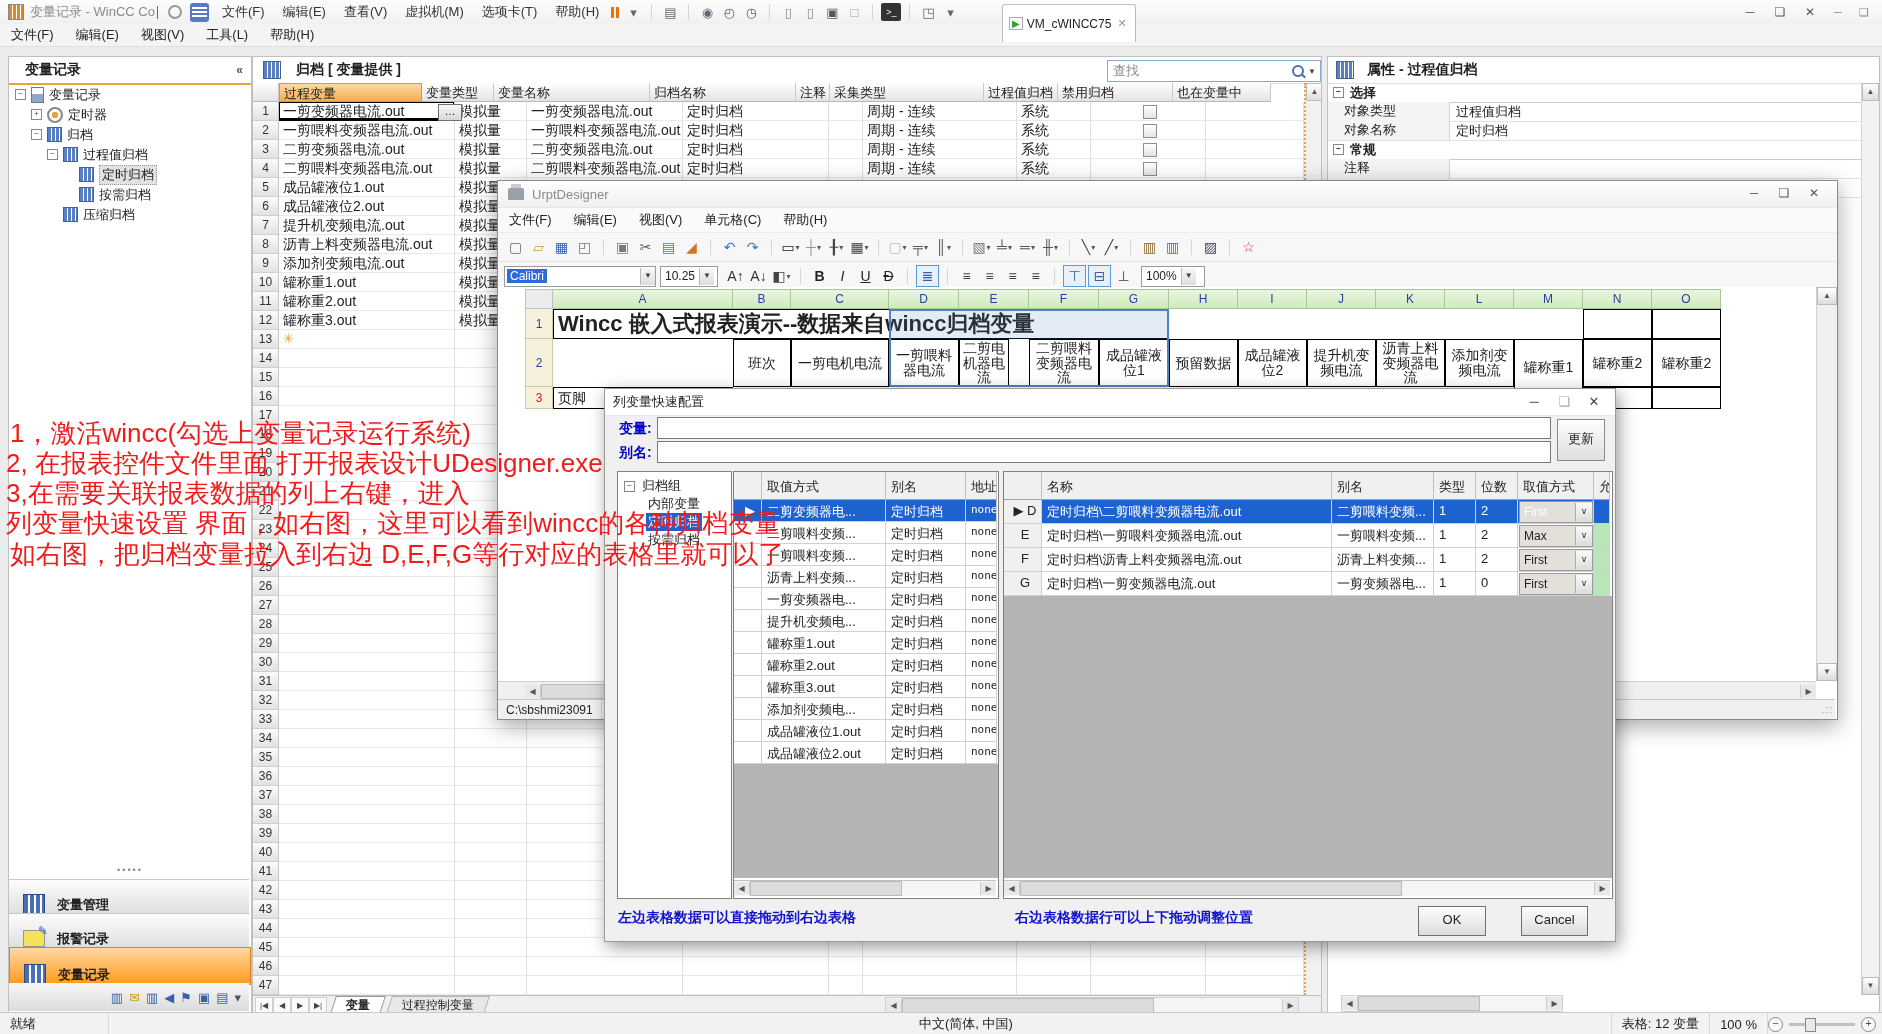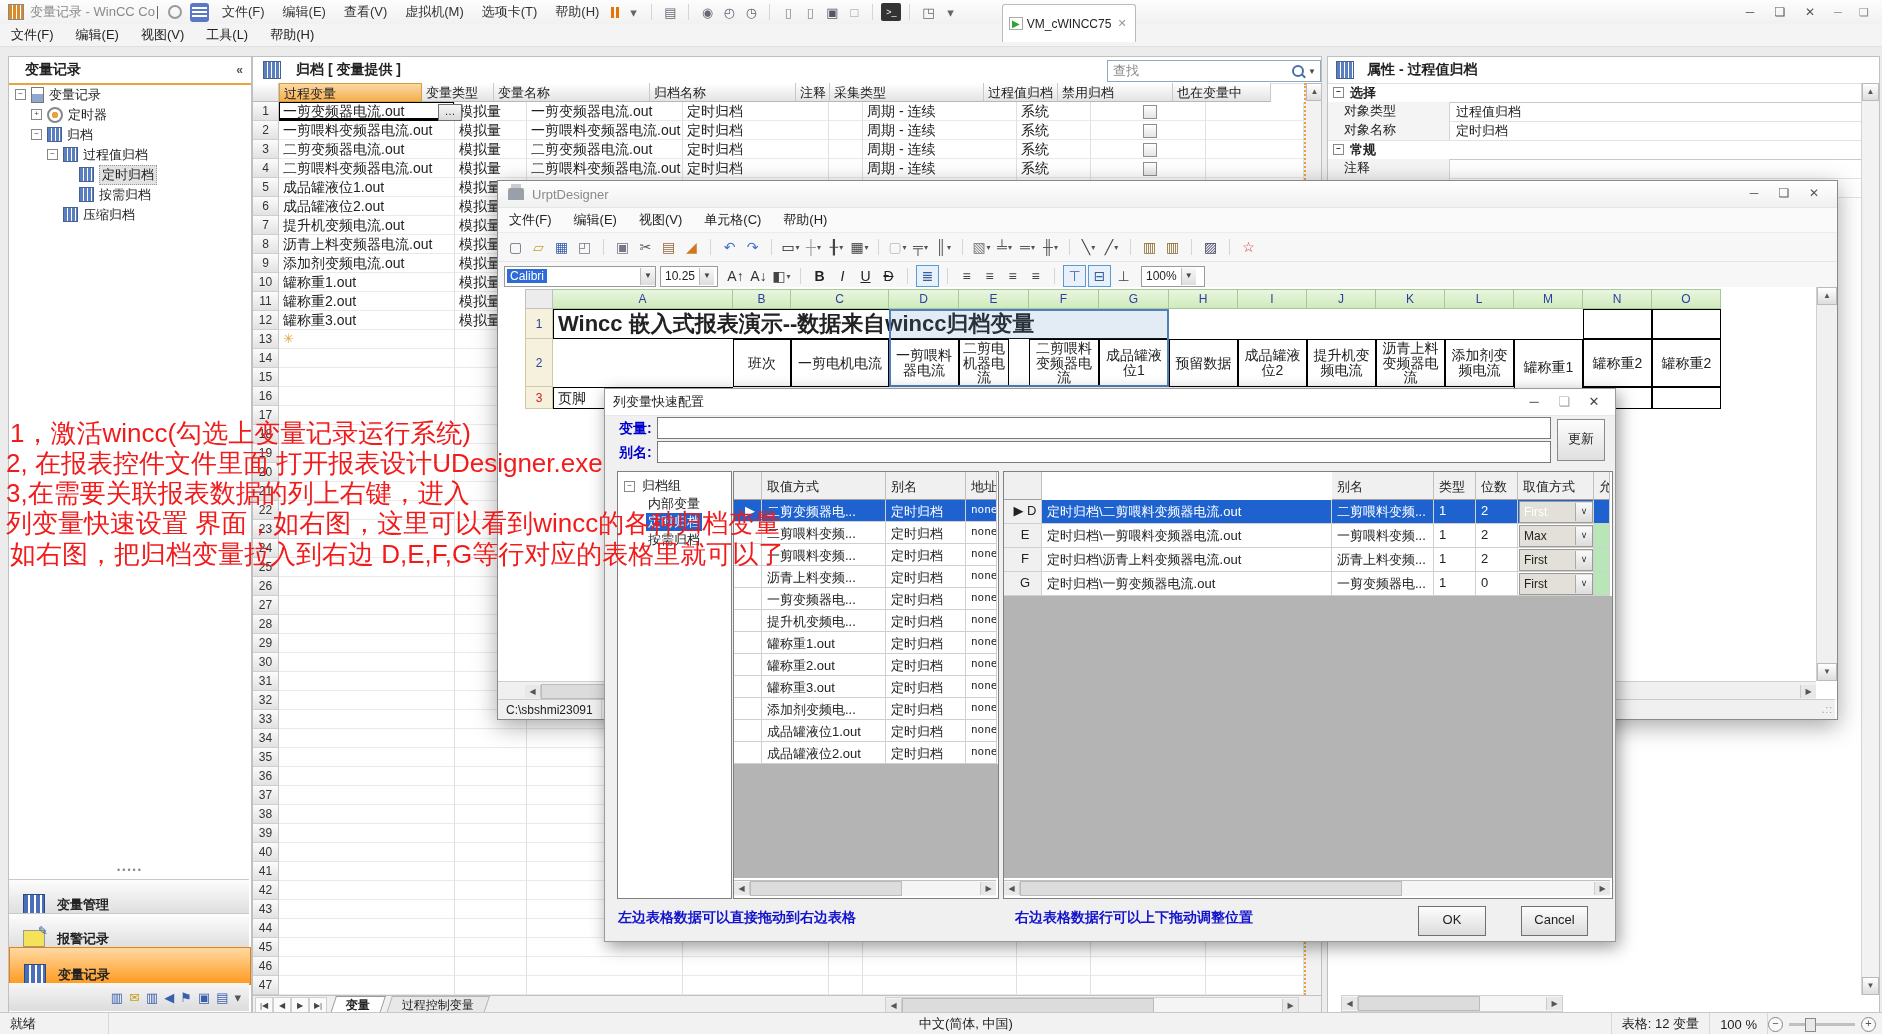--- a/index.html
+++ b/index.html
@@ -1221,20 +1221,21 @@
       <div class="dcell none-t" style="left: 232px; top: 270px; width: 31px; height: 22px;">none</div>
       <div class="dfill" style="top: 292px; height: 114px;"></div>
       <div class="hscroll" style="left: 0px; top: 408px; width: 262px; border-right: none; border-bottom: none; border-left: none; border-image: initial; border-top: 1px solid rgb(192, 192, 192);">
         <div class="ar">◀</div>
         <div class="thumb" style="width: 150px;"></div>
         <div class="ar r">▶</div>
       </div>
     </div>
   <div id="dlg-rtable" class="dtable" style="left:398px;width:608px">
       <div class="dth" style="left: 0px; width: 38px;"></div>
+      <div class="dth" style="left: 38px; width: 290px;">名称</div>
       <div class="dth" style="left: 328px; width: 102px;">别名</div>
       <div class="dth" style="left: 430px; width: 42px;">类型</div>
       <div class="dth" style="left: 472px; width: 42px;">位数</div>
       <div class="dth" style="left: 514px; width: 76px;">取值方式</div>
       <div class="dth" style="left: 590px; width: 16px;">允</div>
       <div class="dcell" style="left: 0px; top: 28px; width: 38px; height: 24px; text-align: center; background: rgb(240, 240, 240);">▶ D</div>
       <div class="dcell drow-sel" style="left: 38px; top: 28px; width: 290px; height: 24px;">定时归档\二剪喂料变频器电流.out</div>
       <div class="dcell drow-sel" style="left: 328px; top: 28px; width: 102px; height: 24px;">二剪喂料变频...</div>
       <div class="dcell drow-sel" style="left: 430px; top: 28px; width: 42px; height: 24px;">1</div>
       <div class="dcell drow-sel" style="left: 472px; top: 28px; width: 42px; height: 24px;">2</div>

